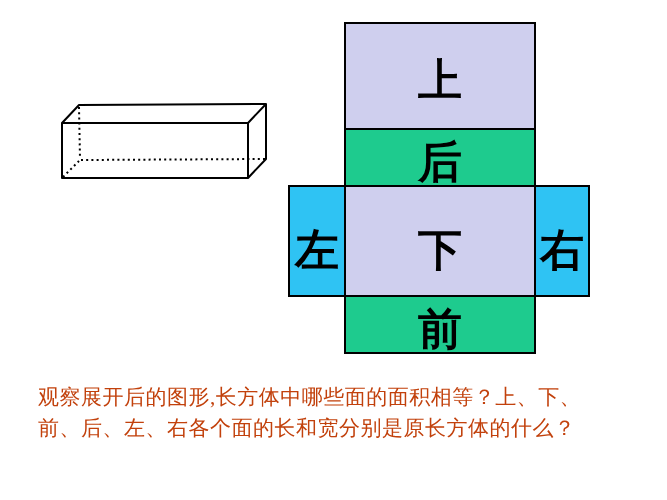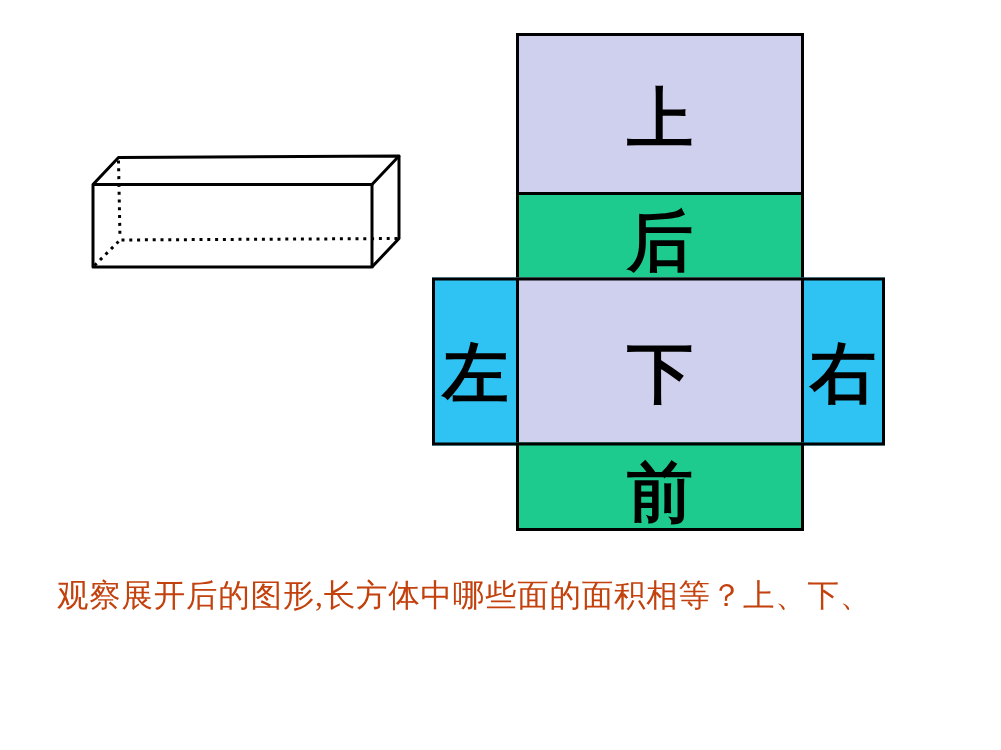--- a/index.html
+++ b/index.html
@@ -89,15 +89,16 @@
   <div class="face face-right face-row2">
     <span class="glyph">右</span>
   </div>
 
   <div class="face face-front">
     <span class="glyph">前</span>
   </div>
 
   <div class="question">
     <div>观察展开后的图形,长方体中哪些面的面积相等？上、下、</div>
+    <div>前、后、左、右各个面的长和宽分别是原长方体的什么？</div>
   </div>
 
 </div>
 
 </body></html>

